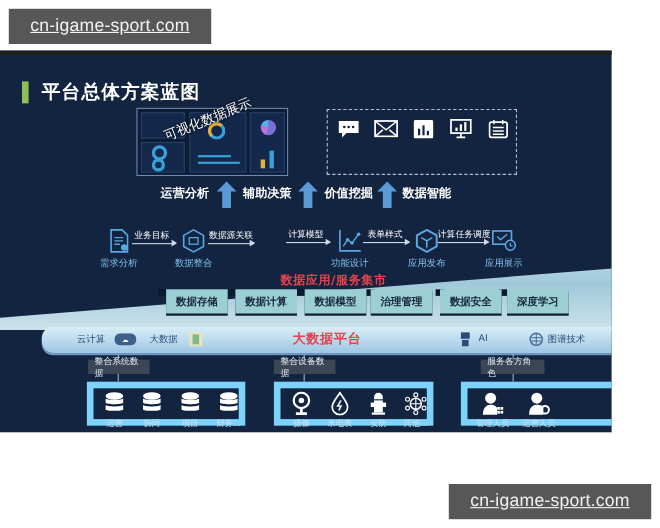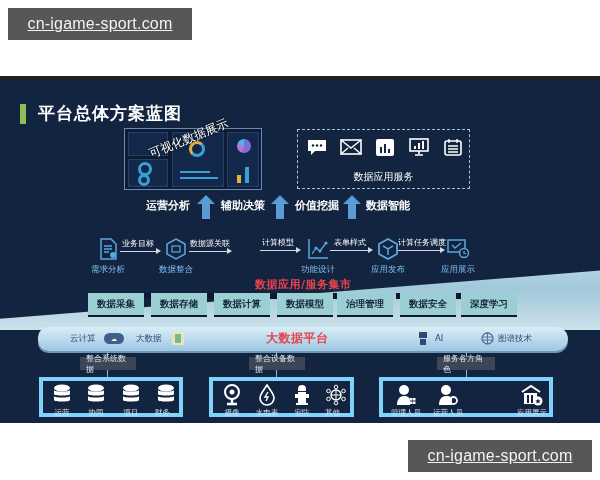--- a/index.html
+++ b/index.html
@@ -10,21 +10,21 @@
     position: absolute; background: #575757; color: #f2f2f2;
     font-family: "Liberation Sans", sans-serif; font-size: 16px;
     display: flex; align-items: center; justify-content: center;
     letter-spacing: 0.2px;
     text-decoration: underline;
   }
   .wm-top { left: 8px; top: 8px; width: 184px; height: 32px; }
   .wm-bottom { left: 408px; top: 440px; width: 184px; height: 32px; }
 
   .panel {
-    position: absolute; left: 0; top: 76px; width: 600px; height: 347px;
+    position: absolute; left: 0; top: 46px; width: 556px; height: 347px;
     background: #12243f; border-top: 4px solid #1f1f1f; overflow: hidden;
   }
 
   .title-bar { position: absolute; left: 20px; top: 24px; width: 6px; height: 20px; background: #8fbe55; }
   .title { position: absolute; left: 38px; top: 22px; color: #ffffff; font-size: 17px; font-weight: bold; letter-spacing: 1px; }
 
   
   .dash {
     position: absolute; left: 124px; top: 48px; width: 138px; height: 62px;
     border: 1px solid #6a8bb8; background: #0e1c33;
@@ -89,21 +89,21 @@
   .plat-item { position: absolute; top: 6px; font-size: 8.5px; color: #2e4a75; white-space: nowrap; }
   .plat-title { position: absolute; left: 228px; top: 3px; color: #e8424d; font-size: 12px; font-weight: bold; letter-spacing: 0.5px; }
 
   
   .connector { position: absolute; width: 1px; background: #9bb1cc; }
   .group-tag {
     position: absolute; top: 277px; height: 13px; background: #3b4656; color: #e8ecf2;
     font-size: 8px; display: flex; align-items: center; justify-content: center; padding: 0 6px;
   }
   .group-box {
-    position: absolute; top: 297px; height: 40px; border: 4px solid #7dd3fc;
+    position: absolute; top: 297px; height: 40px; border: 6px solid #7dd3fc; margin-left: 40px;
   }
   .g-item { position: absolute; top: 2px; width: 34px; text-align: center; }
   .g-item .gi { height: 24px; display: flex; align-items: center; justify-content: center; }
   .g-item .gl { color: #cfe0f2; font-size: 7.5px; white-space: nowrap; margin-top: 1px; }
 </style>
 </head>
 <body>
 
 <div class="watermark wm-top">cn-igame-sport.com</div>
 
@@ -160,21 +160,20 @@
             <path d="M10 13v3M6 17h8" stroke="#fff" stroke-width="1.6"></path>
           </svg>
       </div>
       <div class="svc-icon">
         <svg width="18" height="18" viewBox="0 0 18 18">
             <rect x="1" y="3" width="16" height="14" rx="2" fill="none" stroke="#fff" stroke-width="1.6"></rect>
             <path d="M5 1v4M13 1v4M4 8h10M4 11h10M4 14h10" stroke="#fff" stroke-width="1.4"></path>
           </svg>
       </div>
     </div>
-    <div class="svc-label">数据应用服务</div>
   </div>
 
   <div class="benefit" style="left:146px;top:118px;">运营分析</div>
   <svg class="up-arrow" style="left:196px;top:114px;" width="20" height="26" viewBox="0 0 20 26">
       <path d="M10 1l9 9h-5v15H6V10H1z" fill="#5b9bd5"></path>
     </svg>
   <div class="benefit" style="left:221px;top:118px;">辅助决策</div>
   <svg class="up-arrow" style="left:270px;top:114px;" width="20" height="26" viewBox="0 0 20 26">
       <path d="M10 1l9 9h-5v15H6V10H1z" fill="#5b9bd5"></path>
     </svg>
@@ -250,21 +249,20 @@
   <div class="ramp"></div>
   <div class="market-title">数据应用/服务集市</div>
 
   <div class="module-notch" style="left:144px;"></div>
   <div class="module-notch" style="left:207px;"></div>
   <div class="module-notch" style="left:270px;"></div>
   <div class="module-notch" style="left:333px;"></div>
   <div class="module-notch" style="left:396px;"></div>
   <div class="module-notch" style="left:453px;"></div>
 
-  <div class="module" style="left:88px;">数据采集</div>
   <div class="module" style="left:214px;">数据计算</div>
   <div class="module" style="left:151px;">数据存储</div>
   <div class="module" style="left:277px;">数据模型</div>
   <div class="module" style="left:337px;">治理管理</div>
   <div class="module" style="left:400px;">数据安全</div>
   <div class="module" style="left:461px;">深度学习</div>
 
   <div class="platform">
     <div class="plat-item" style="left:32px;">云计算</div>
     <svg style="position:absolute;left:66px;top:6px;" width="20" height="11" viewBox="0 0 20 11">

